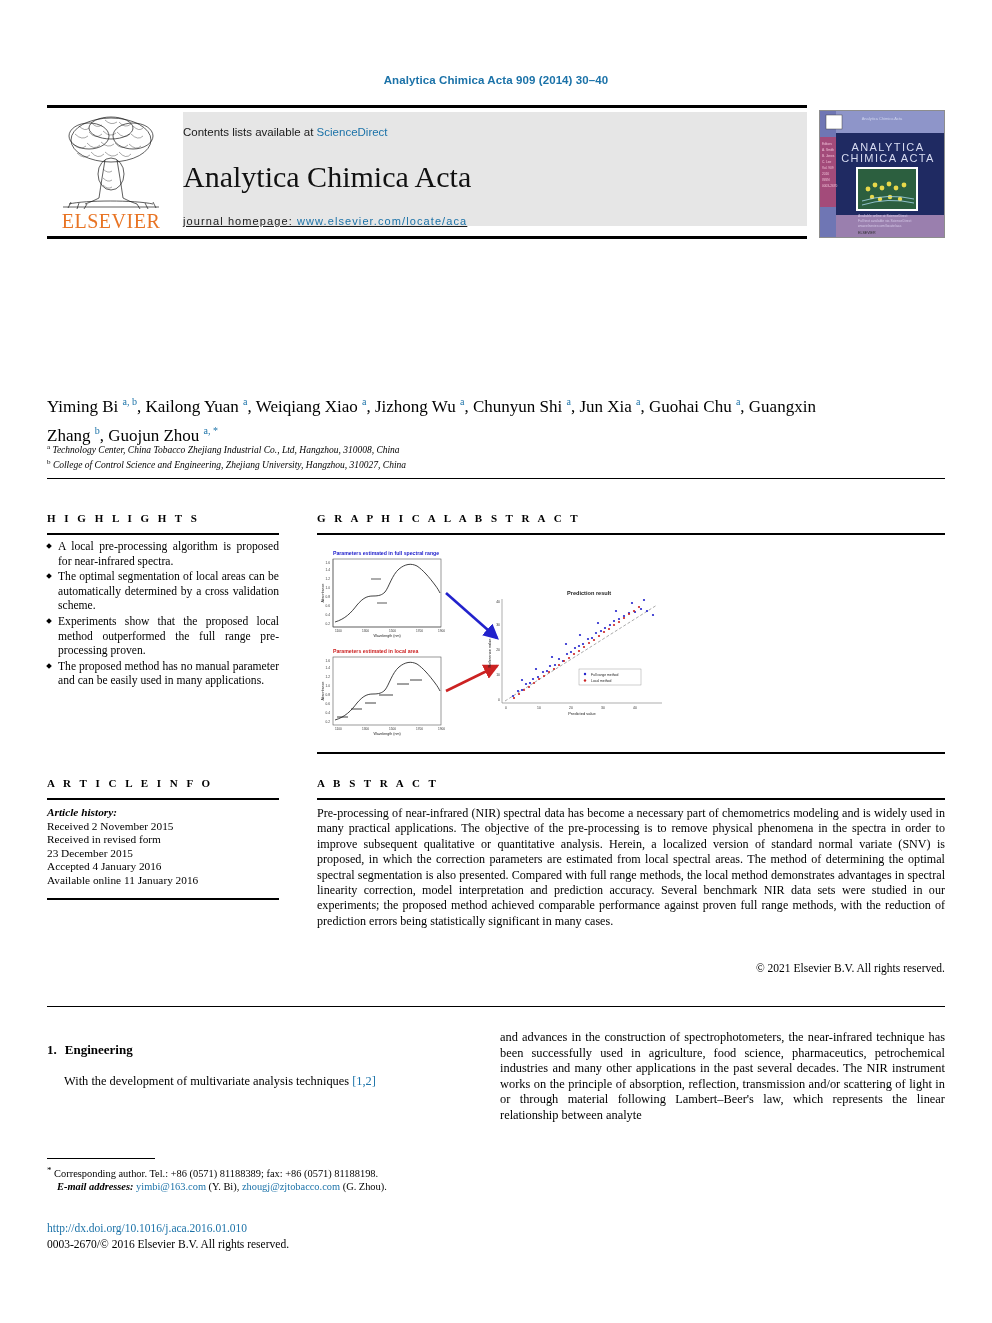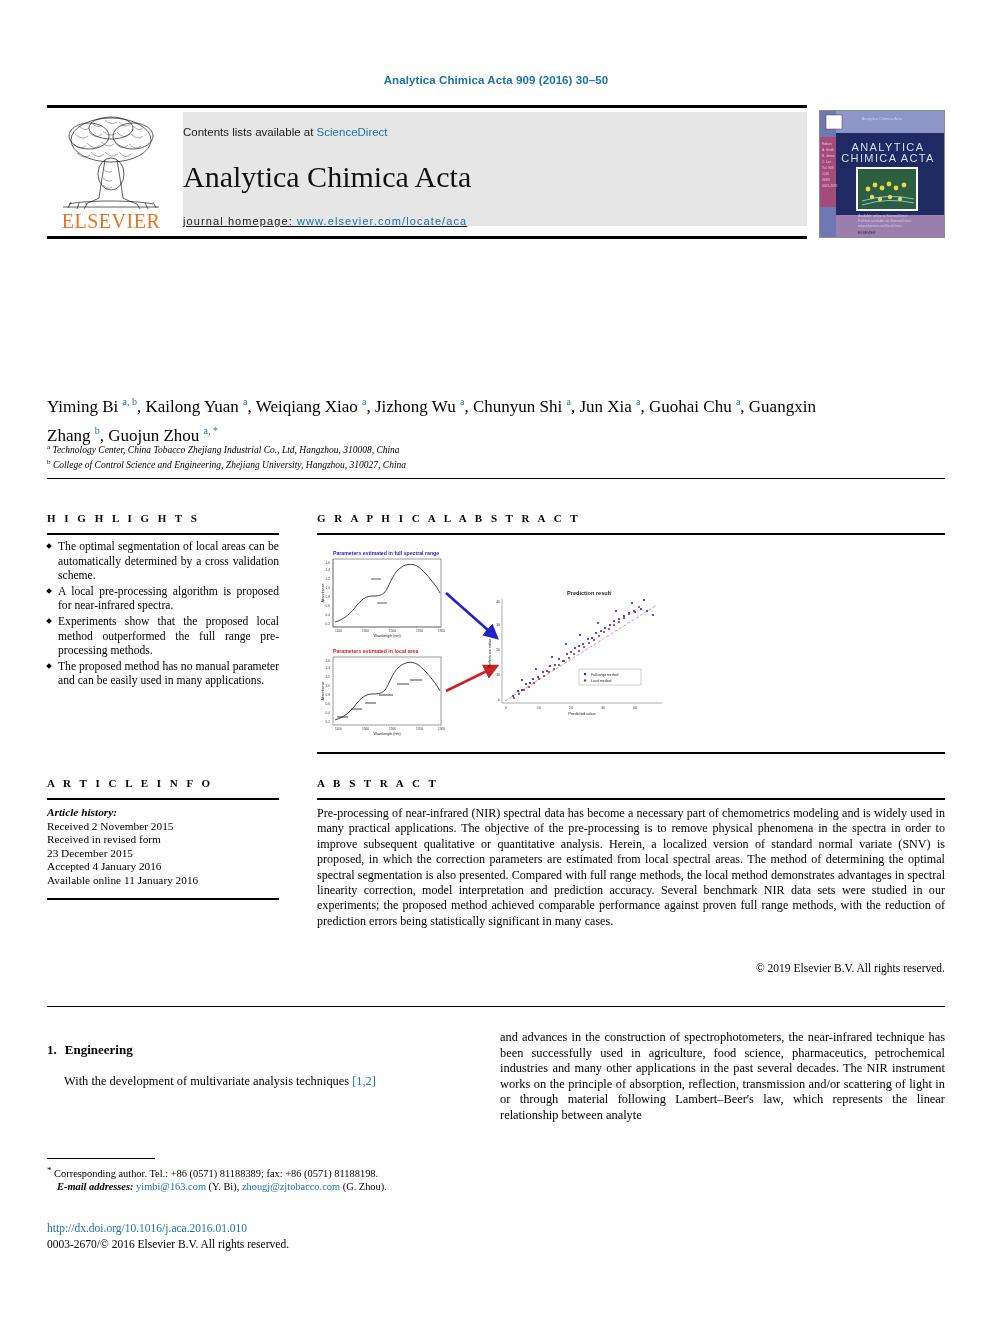--- a/index.html
+++ b/index.html
@@ -204,21 +204,21 @@
     position:absolute; left:47px; top:1238px;
     font-family:"Liberation Serif", serif;
     font-size:11.5px; color:#000;
   }
 </style>
 </head>
 <body>
 
 <div class="page">
 
-  <div class="running-head">Analytica Chimica Acta 909 (2016) 30–50</div>
+  <div class="running-head">Analytica Chimica Acta 909 (2014) 30–40</div>
 
   <div class="banner-rule-top"></div>
 
   <div class="banner">
 
     <div class="elsevier-logo">
       <svg class="tree-svg" width="112" height="98" viewBox="0 0 112 98">
         <g stroke="#1a1a1a" stroke-width="0.7" fill="none">
           <ellipse cx="56" cy="26" rx="40" ry="22"></ellipse>
           <ellipse cx="34" cy="22" rx="20" ry="13"></ellipse>
@@ -316,23 +316,23 @@
   <div class="affil">
     <div><sup>a</sup> <span>Technology Center, China Tobacco Zhejiang Industrial Co., Ltd, Hangzhou, 310008, China</span></div>
     <div><sup>b</sup> <span>College of Control Science and Engineering, Zhejiang University, Hangzhou, 310027, China</span></div>
   </div>
 
   <div class="rule-under-authors"></div>
 
   <div class="sec-head highlights-head">H I G H L I G H T S</div>
   <div class="thick-rule highlights-rule"></div>
   <div class="highlights-list">
+    <div class="hl-item"><span class="hl-bullet"></span><span>A local pre-processing algorithm is proposed for near-infrared spectra.</span></div>
     <div class="hl-item"><span class="hl-bullet"></span><span>The optimal segmentation of local areas can be automatically determined by a cross validation scheme.</span></div>
-    <div class="hl-item"><span class="hl-bullet"></span><span>A local pre-processing algorithm is proposed for near-infrared spectra.</span></div>
-    <div class="hl-item"><span class="hl-bullet"></span><span>Experiments show that the proposed local method outperformed the full range pre-processing methods.</span></div>
+    <div class="hl-item"><span class="hl-bullet"></span><span>Experiments show that the proposed local method outperformed the full range pre-processing proven.</span></div>
     <div class="hl-item"><span class="hl-bullet"></span><span>The proposed method has no manual parameter and can be easily used in many applications.</span></div>
   </div>
 
   <div class="sec-head ga-head">G R A P H I C A L   A B S T R A C T</div>
   <div class="thick-rule ga-rule"></div>
 
   <div class="ga-figure">
     <svg width="628" height="205" viewBox="0 0 628 205">
 
       <text x="16" y="12" font-family="Liberation Sans, sans-serif" font-size="5.2" fill="#2222cc" font-weight="bold">Parameters estimated in full spectral range</text>
@@ -511,21 +511,21 @@
     <div>Received in revised form</div>
     <div>23 December 2015</div>
     <div>Accepted 4 January 2016</div>
     <div>Available online 11 January 2016</div>
   </div>
   <div class="thick-rule ai-rule2"></div>
 
   <div class="sec-head abs-head">A B S T R A C T</div>
   <div class="thick-rule abs-rule"></div>
   <div class="abs-body">Pre-processing of near-infrared (NIR) spectral data has become a necessary part of chemometrics modeling and is widely used in many practical applications. The objective of the pre-processing is to remove physical phenomena in the spectra in order to improve subsequent qualitative or quantitative analysis. Herein, a localized version of standard normal variate (SNV) is proposed, in which the correction parameters are estimated from local spectral areas. The method of determining the optimal spectral segmentation is also presented. Compared with full range methods, the local method demonstrates advantages in spectral linearity correction, model interpretation and prediction accuracy. Several benchmark NIR data sets were studied in our experiments; the proposed method achieved comparable performance against proven full range methods, with the reduction of prediction errors being statistically significant in many cases.</div>
-  <div class="abs-copy">© 2019 Elsevier B.V. All rights reserved.</div>
+  <div class="abs-copy">© 2021 Elsevier B.V. All rights reserved.</div>
 
   <div class="rule-before-body"></div>
 
   <div class="col-left">
     <div class="intro-head">
       <span class="num">1.</span><span>Engineering</span>
     </div>
     <div class="intro-para">
       <span>With the development of multivariate analysis techniques </span><span class="ref-link">[1,2]</span>
     </div>

